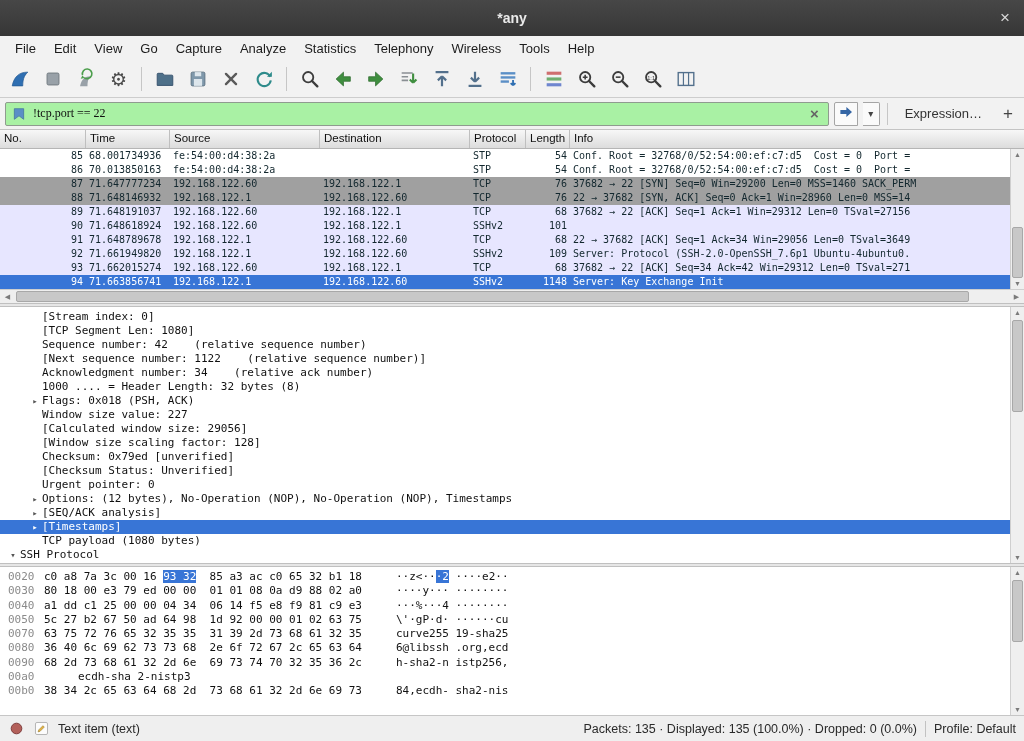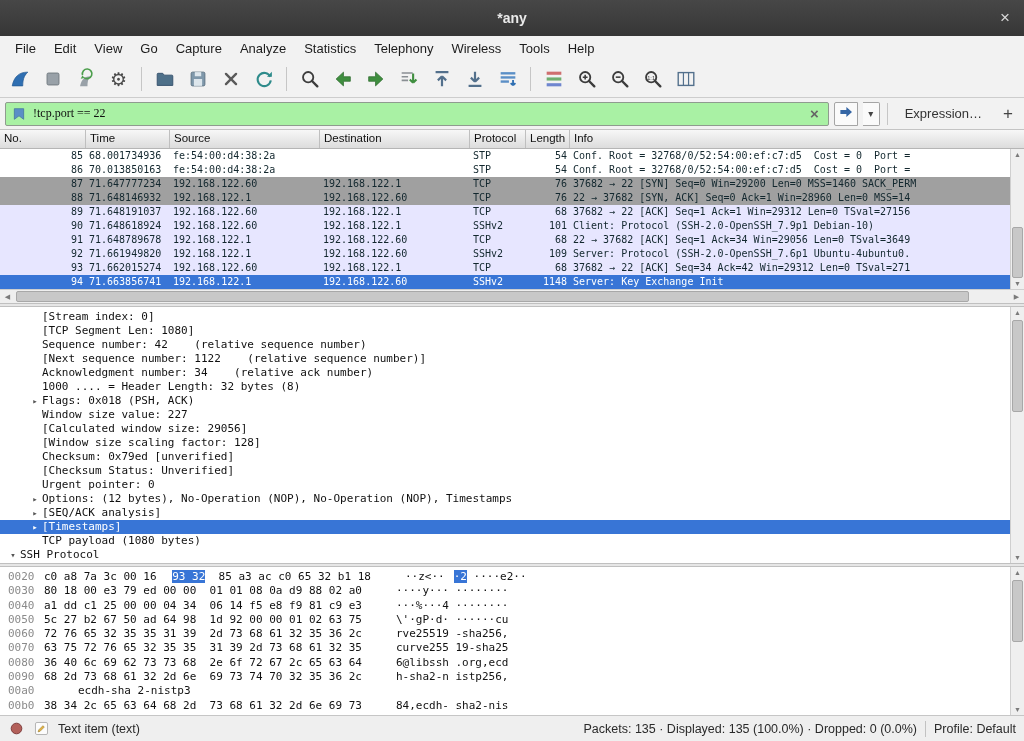--- a/index.html
+++ b/index.html
@@ -80,21 +80,21 @@
   .dt-line.selected{background:var(--sel-bg,#3875d6);color:var(--sel-fg,#fff);}
   .dt-line.selected .dt-exp{color:var(--sel-fg,#fff);}
 
   
   .hex-wrap{flex:0 0 148px;height:148px;position:relative;background:#fff;overflow:hidden;}
   .hx-lines{margin-right:14px;padding-top:3px;font-family:"DejaVu Sans Mono","Liberation Mono",monospace;font-size:11px;}
   .hx-line{height:14.3px;line-height:14.3px;display:flex;white-space:pre;}
   .hx-off{color:#8a8a8a;padding-left:8px;width:44px;flex:0 0 44px;}
   .hx-bytes{white-space:pre;color:#111;}
   .hx-ascii{margin-left:34px;white-space:pre;color:#111;}
-  .hx-sel{background:var(--sel-bg,#3875d6);color:var(--sel-fg,#fff);margin-left:9px;}
+  .hx-sel{background:var(--sel-bg,#3875d6);color:var(--sel-fg,#fff);}
 
   
   .statusbar{height:26px;flex:0 0 26px;background:#efefef;border-top:1px solid #c6c6c6;display:flex;align-items:center;padding:0 8px;gap:8px;font-size:12.5px;color:#2a2a2a;}
   .sb-icon svg{width:17px;height:17px;display:block;}
   .sb-spacer{flex:1;}
   .sb-div{width:1px;height:16px;background:#c2c2c2;}
 </style>
 </head>
 <body>
 
@@ -362,21 +362,20 @@
             <div class="pl-cell col-length">68</div>
             <div class="pl-cell col-info">37682 → 22 [ACK] Seq=1 Ack=1 Win=29312 Len=0 TSval=27156</div>
           </div>
           <div class="pl-row" style="background: rgb(231, 230, 255); color: rgb(18, 39, 46);">
             <div class="pl-cell col-no">90</div>
             <div class="pl-cell col-time">71.648618924</div>
             <div class="pl-cell col-source">192.168.122.60</div>
             <div class="pl-cell col-destination">192.168.122.1</div>
             <div class="pl-cell col-protocol">SSHv2</div>
             <div class="pl-cell col-length">101</div>
-            <div class="pl-cell col-info">Client: Protocol (SSH-2.0-OpenSSH_7.9p1 Debian-10)</div>
           </div>
           <div class="pl-row" style="background: rgb(231, 230, 255); color: rgb(18, 39, 46);">
             <div class="pl-cell col-no">91</div>
             <div class="pl-cell col-time">71.648789678</div>
             <div class="pl-cell col-source">192.168.122.1</div>
             <div class="pl-cell col-destination">192.168.122.60</div>
             <div class="pl-cell col-protocol">TCP</div>
             <div class="pl-cell col-length">68</div>
             <div class="pl-cell col-info">22 → 37682 [ACK] Seq=1 Ack=34 Win=29056 Len=0 TSval=3649</div>
           </div>
@@ -455,21 +454,20 @@
   </div>
 
   <div class="splitter"></div>
 
   <div class="hex-wrap">
     <div class="hx-lines">
         <div class="hx-line"><span class="hx-off">0020</span><span class="hx-bytes"><span>c0 a8 7a 3c 00 16 </span><span class="hx-sel">93 32</span><span>  85 a3 ac c0 65 32 b1 18</span></span><span class="hx-ascii"><span>··z&lt;··</span><span class="hx-sel">·2</span><span> ····e2··</span></span></div>
         <div class="hx-line"><span class="hx-off">0030</span><span class="hx-bytes"><span>80 18 00 e3 79 ed 00 00  01 01 08 0a d9 88 02 a0</span></span><span class="hx-ascii"><span>····y··· ········</span></span></div>
         <div class="hx-line"><span class="hx-off">0040</span><span class="hx-bytes"><span>a1 dd c1 25 00 00 04 34  06 14 f5 e8 f9 81 c9 e3</span></span><span class="hx-ascii"><span>···%···4 ········</span></span></div>
         <div class="hx-line"><span class="hx-off">0050</span><span class="hx-bytes"><span>5c 27 b2 67 50 ad 64 98  1d 92 00 00 01 02 63 75</span></span><span class="hx-ascii"><span>\'·gP·d· ······cu</span></span></div>
-        <div class="hx-line"><span class="hx-off">0060</span><span class="hx-bytes"><span>72 76 65 32 35 35 31 39  2d 73 68 61 32 35 36 2c</span></span><span class="hx-ascii"><span>rve25519 -sha256,</span></span></div>
         <div class="hx-line"><span class="hx-off">0070</span><span class="hx-bytes"><span>63 75 72 76 65 32 35 35  31 39 2d 73 68 61 32 35</span></span><span class="hx-ascii"><span>curve255 19-sha25</span></span></div>
         <div class="hx-line"><span class="hx-off">0080</span><span class="hx-bytes"><span>36 40 6c 69 62 73 73 68  2e 6f 72 67 2c 65 63 64</span></span><span class="hx-ascii"><span>6@libssh .org,ecd</span></span></div>
         <div class="hx-line"><span class="hx-off">0090</span><span class="hx-bytes"><span>68 2d 73 68 61 32 2d 6e  69 73 74 70 32 35 36 2c</span></span><span class="hx-ascii"><span>h-sha2-n istp256,</span></span></div>
         <div class="hx-line"><span class="hx-off">00a0</span><span class="hx-ascii"><span>ecdh-sha 2-nistp3</span></span></div>
         <div class="hx-line"><span class="hx-off">00b0</span><span class="hx-bytes"><span>38 34 2c 65 63 64 68 2d  73 68 61 32 2d 6e 69 73</span></span><span class="hx-ascii"><span>84,ecdh- sha2-nis</span></span></div>
       </div>
     <div class="vscroll">
       <div class="stepper top">▲</div>
       <div class="vthumb hx-thumb"></div>
       <div class="stepper bottom">▼</div>

